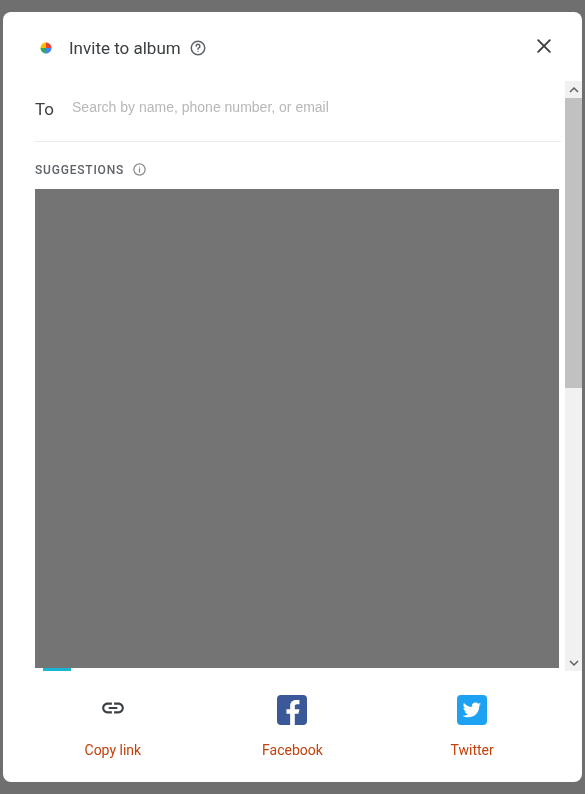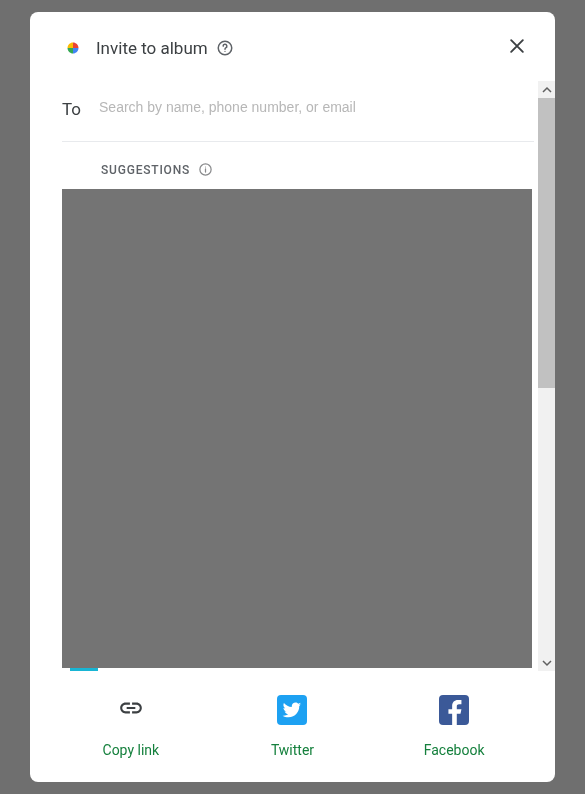--- a/index.html
+++ b/index.html
@@ -6,21 +6,21 @@
     body {
       background: #6f6f6f;
       font-family: 'Roboto', 'Segoe UI', Arial, sans-serif;
       width: 585px;
       height: 794px;
       display: flex;
       align-items: center;
       justify-content: center;
     }
     .dialog {
-      width: 525px;
+      width: 579px;
       height: 770px;
       background: #fff;
       border-radius: 8px;
       display: flex;
       flex-direction: column;
       overflow: hidden;
       position: relative;
     }
     .header {
       display: flex;
@@ -87,21 +87,20 @@
       font-size: 14px;
       color: #3c4043;
     }
     .to-input::placeholder {
       color: #b7b7b7;
     }
     .suggestions-row {
       display: flex;
       align-items: center;
       padding: 20px 0 12px 0;
-      margin-left: 39px;
     }
     .suggestions-label {
       font-size: 12px;
       letter-spacing: 0.8px;
       color: #5f6368;
       font-weight: 500;
     }
     .info-icon {
       margin-left: 8px;
       color: #898a8c;
@@ -163,21 +162,21 @@
     }
     .share-icon-wrap {
       height: 36px;
       display: flex;
       align-items: center;
       justify-content: center;
       margin-bottom: 14px;
     }
     .share-label {
       font-size: 14px;
-      color: #15803d;
+      color: #c2410c;
     }
     .link-icon { color: #3c4043; }
     .fb-icon {
       width: 30px;
       height: 30px;
       background: #3b5998;
       border-radius: 4px;
       display: flex;
       align-items: flex-end;
       justify-content: center;
@@ -269,33 +268,33 @@
         <span class="link-icon">
           <svg width="26" height="26" viewBox="0 0 24 24" fill="currentColor">
             <path d="M3.9 12c0-1.71 1.39-3.1 3.1-3.1h4V7H7c-2.76 0-5 2.24-5 5s2.24 5 5 5h4v-1.9H7c-1.71 0-3.1-1.39-3.1-3.1zM8 13h8v-2H8v2zm9-6h-4v1.9h4c1.71 0 3.1 1.39 3.1 3.1s-1.39 3.1-3.1 3.1h-4V17h4c2.76 0 5-2.24 5-5s-2.24-5-5-5z"></path>
           </svg>
         </span>
       </div>
       <span class="share-label">Copy link</span>
     </div>
     <div class="share-option">
       <div class="share-icon-wrap">
+        <span class="fb-icon">
+          <svg width="16" height="26" viewBox="0 0 16 28" fill="currentColor">
+            <path d="M11 28V16h4l1-5h-5V8c0-1.4.4-2.4 2.5-2.4H16V1.2C15.5 1.1 14 1 12.2 1 8.5 1 6 3.3 6 7.4V11H2v5h4v12h5z"></path>
+          </svg>
+        </span>
+      </div>
+      <span class="share-label">Facebook</span>
+    </div>
+    <div class="share-option">
+      <div class="share-icon-wrap">
         <span class="tw-icon">
           <svg width="20" height="20" viewBox="0 0 24 24" fill="currentColor">
             <path d="M23 5.1c-.8.4-1.7.6-2.6.8.9-.6 1.7-1.5 2-2.5-.9.5-1.9.9-2.9 1.1-.8-.9-2-1.5-3.3-1.5-2.5 0-4.5 2-4.5 4.5 0 .4 0 .7.1 1C8 8.3 4.6 6.5 2.3 3.7c-.4.7-.6 1.4-.6 2.3 0 1.6.8 2.9 2 3.8-.7 0-1.4-.2-2-.6v.1c0 2.2 1.6 4 3.6 4.4-.4.1-.8.2-1.2.2-.3 0-.6 0-.9-.1.6 1.8 2.3 3.1 4.3 3.1-1.6 1.2-3.5 2-5.7 2-.4 0-.7 0-1.1-.1 2 1.3 4.4 2 7 2 8.4 0 13-7 13-13v-.6c.9-.6 1.7-1.5 2.3-2.4z"></path>
           </svg>
         </span>
       </div>
       <span class="share-label">Twitter</span>
     </div>
-    <div class="share-option">
-      <div class="share-icon-wrap">
-        <span class="fb-icon">
-          <svg width="16" height="26" viewBox="0 0 16 28" fill="currentColor">
-            <path d="M11 28V16h4l1-5h-5V8c0-1.4.4-2.4 2.5-2.4H16V1.2C15.5 1.1 14 1 12.2 1 8.5 1 6 3.3 6 7.4V11H2v5h4v12h5z"></path>
-          </svg>
-        </span>
-      </div>
-      <span class="share-label">Facebook</span>
-    </div>
   </div>
 
 </div>
 
 </body></html>

